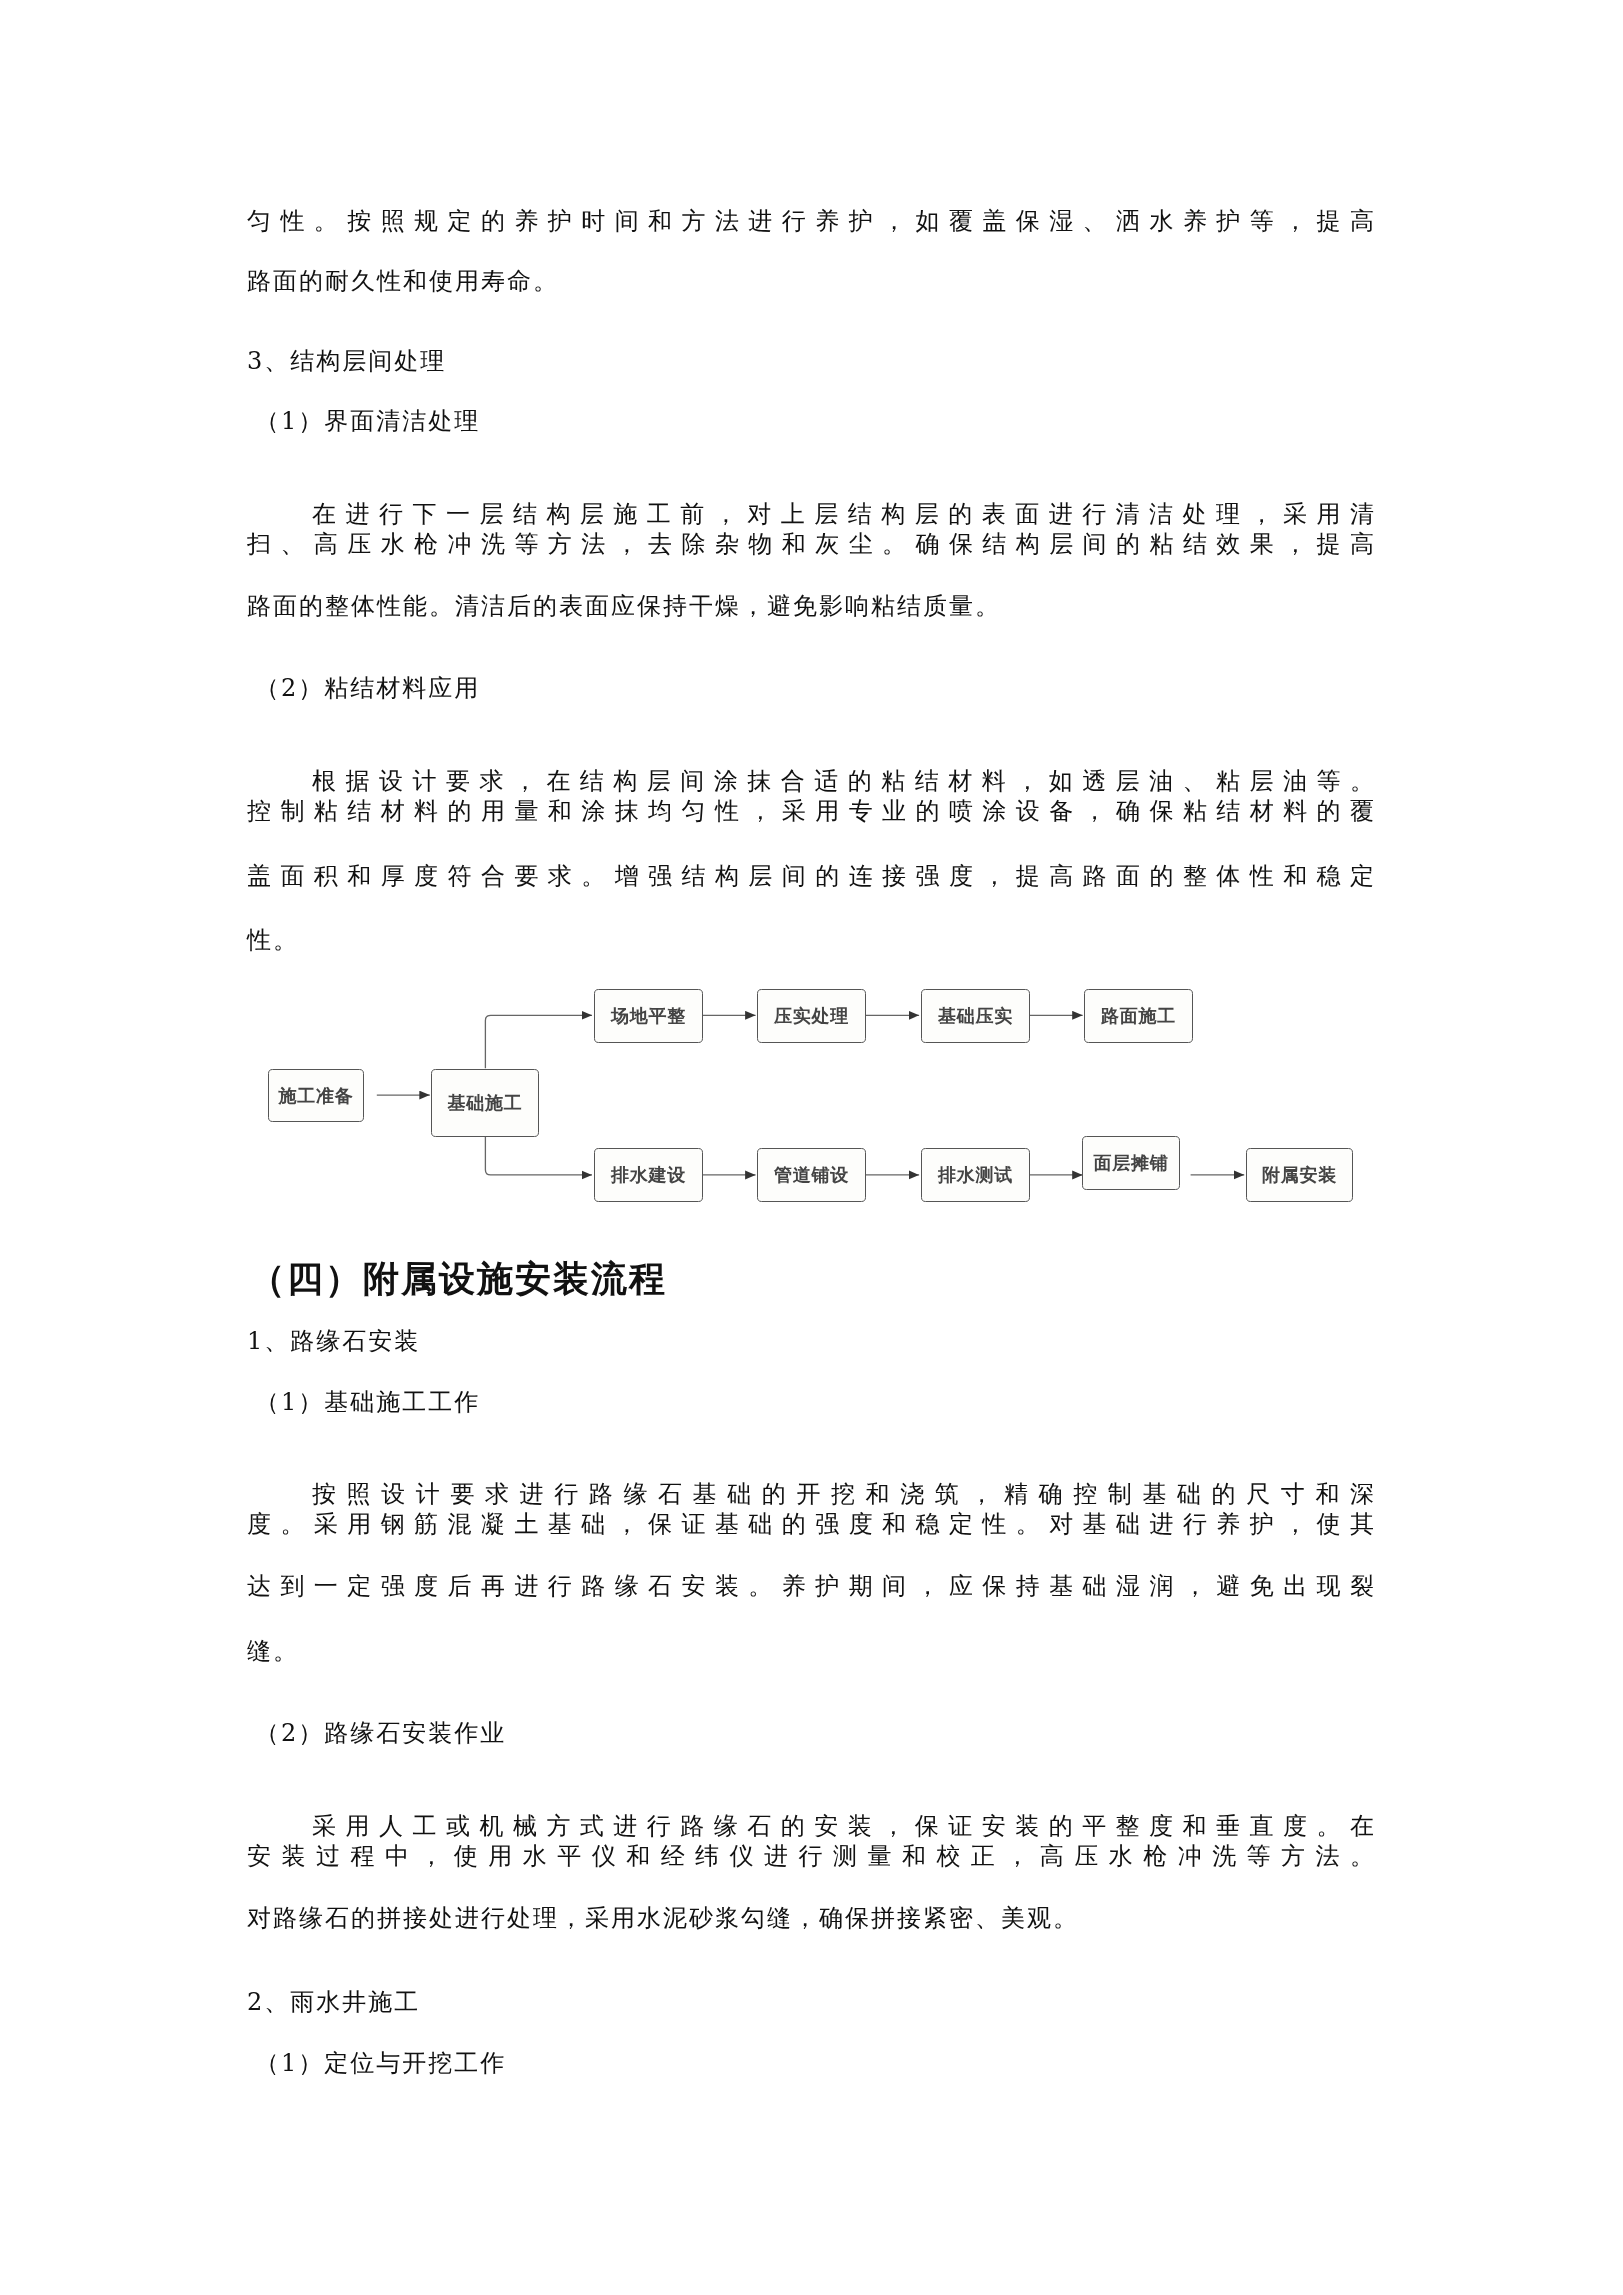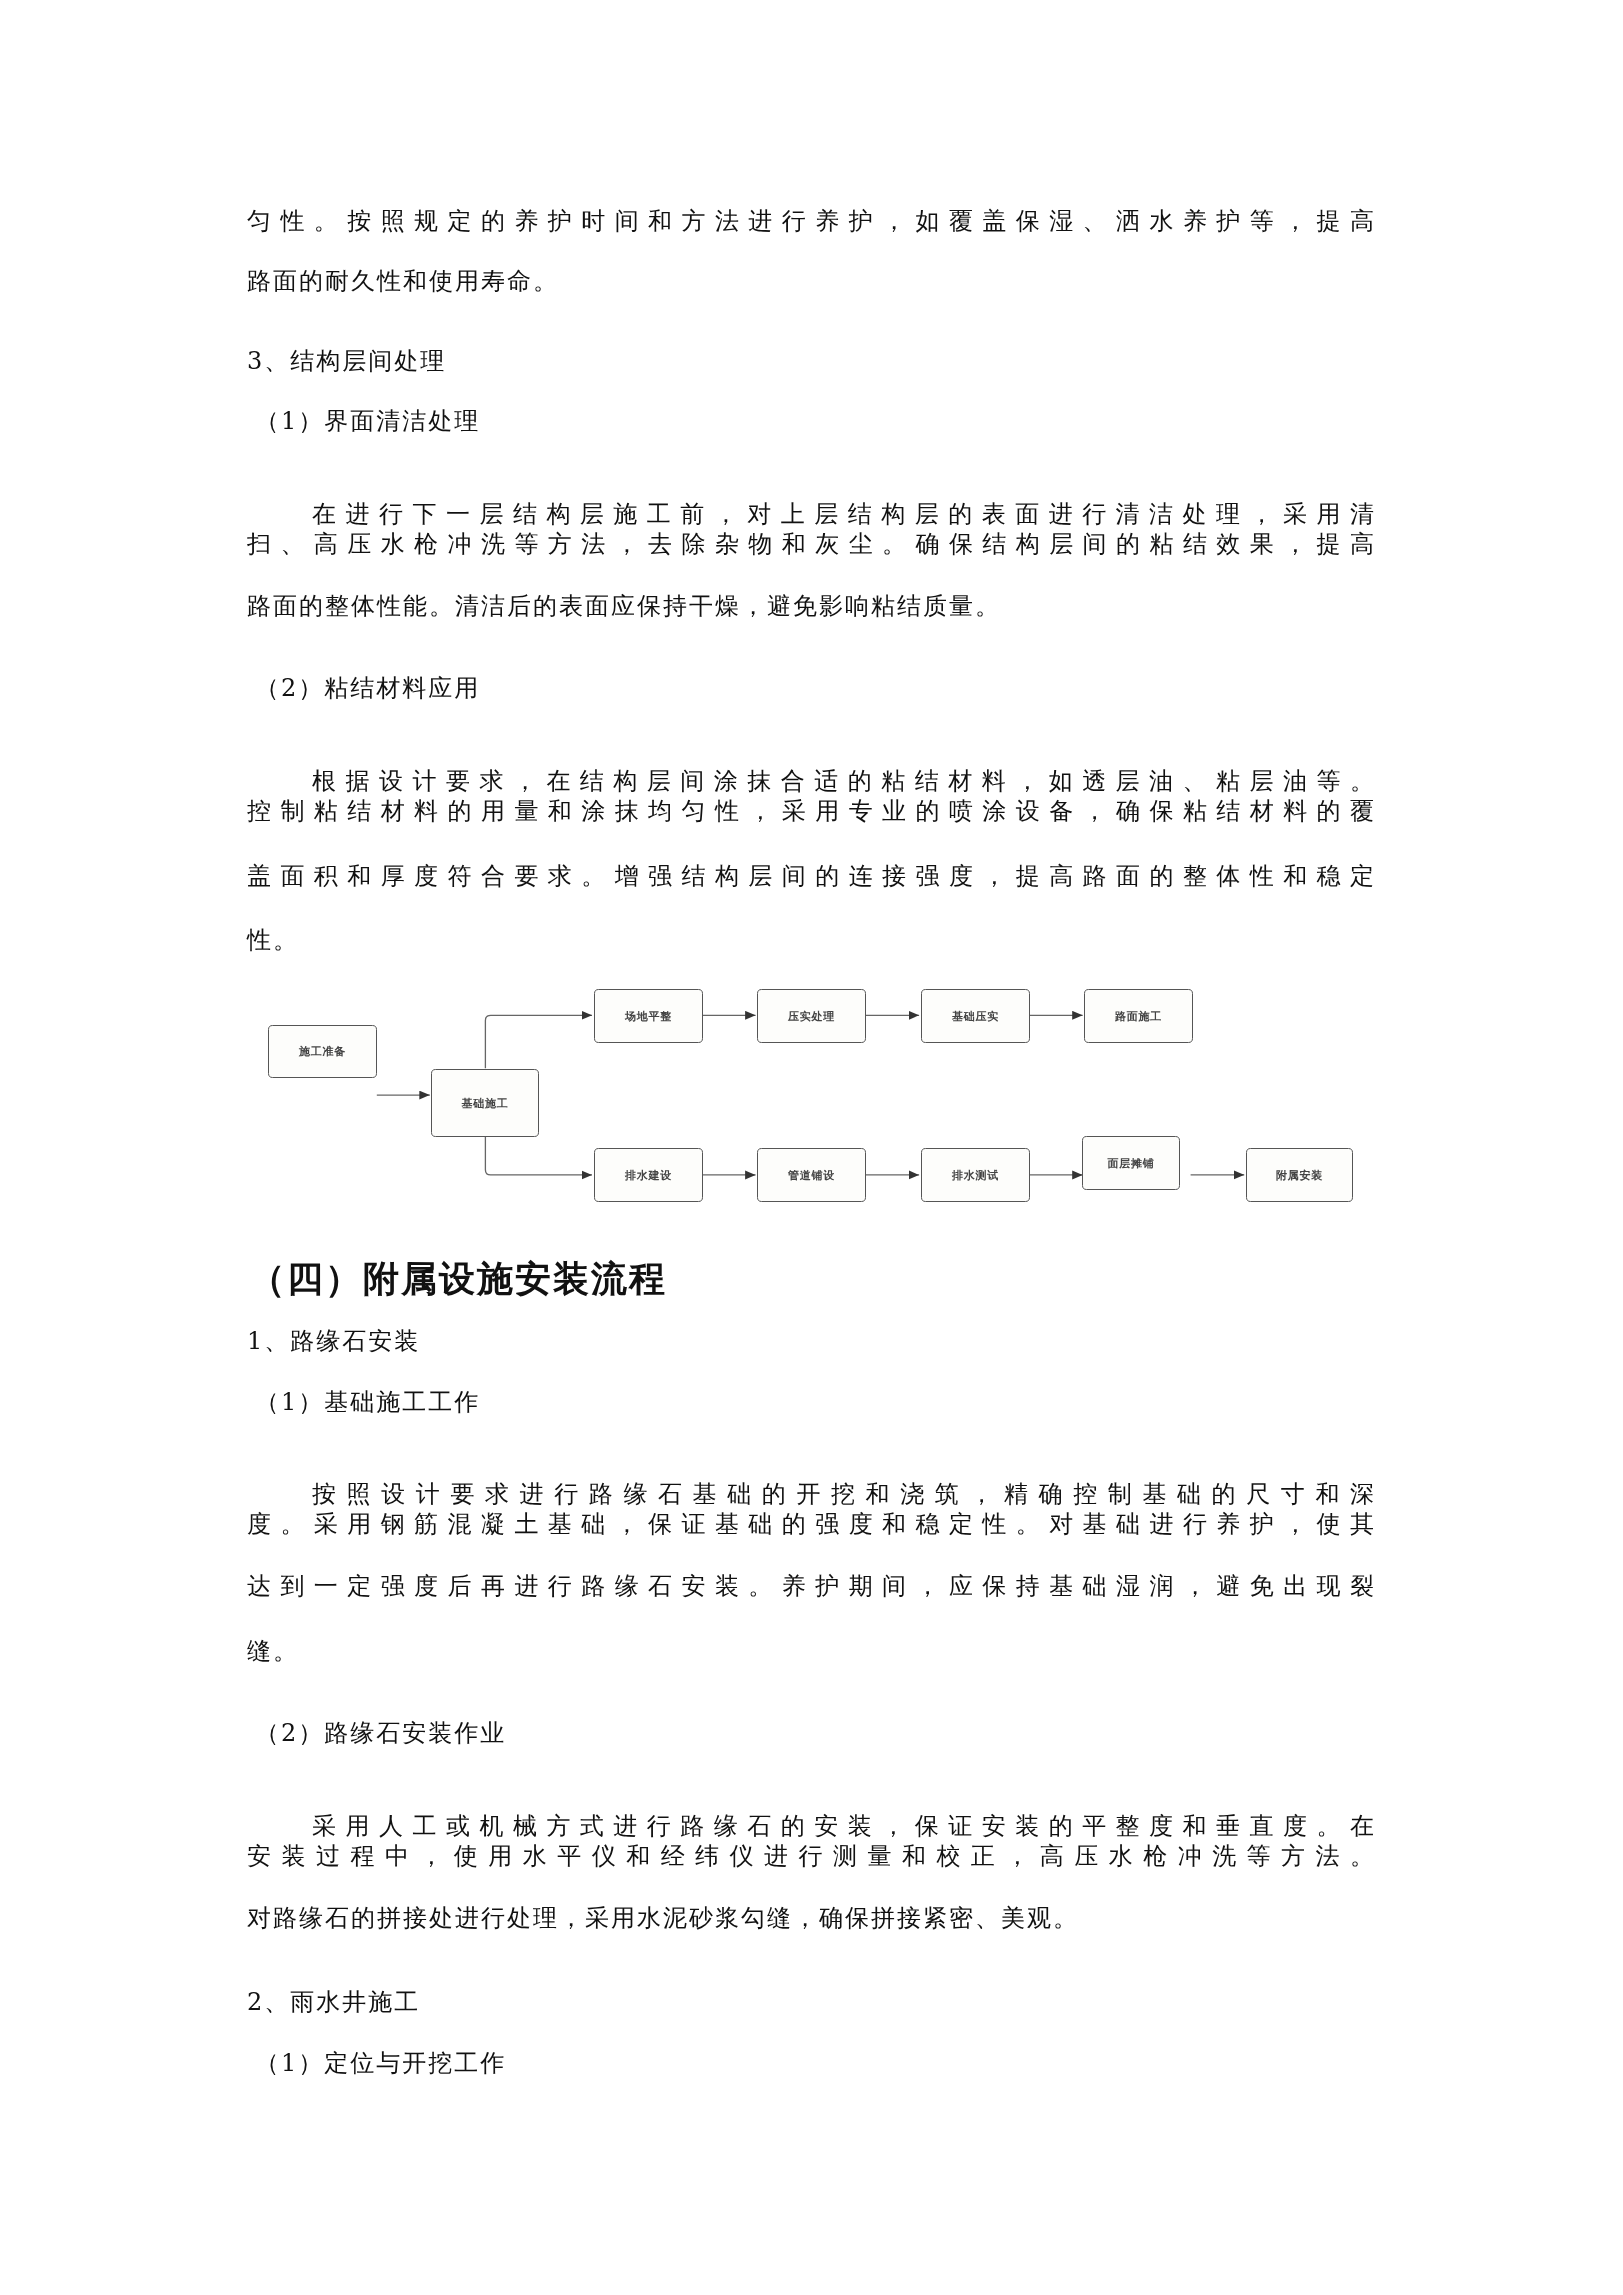--- a/index.html
+++ b/index.html
@@ -7,21 +7,21 @@
            font-family: "DejaVu Serif", "Liberation Serif", serif; color: #111; }
     .line { position: absolute; left: 247px; width: 1129px; font-size: 24px; line-height: 39px;
             white-space: nowrap; letter-spacing: 2px; }
     .line.just { text-align: justify; text-align-last: justify; white-space: normal; height: 39px; overflow: hidden; }
     .indent { padding-left: 65px; box-sizing: border-box; margin-top: 32px; }
     .sub { left: 255px; }
     .h2 { font-size: 36px; letter-spacing: 2px; left: 249px; font-weight: bold; }
     #flow { position: absolute; left: 0; top: 0; }
     .fbox { position: absolute; width: 106px; height: 51px; border: 1.6px solid #555; border-radius: 4.6px;
             background: #fdfdfb; box-sizing: border-box; display: flex; align-items: center; justify-content: center;
-            font-family: "DejaVu Sans", "Liberation Sans", sans-serif; font-size: 11px; font-weight: bold; color: #444;
+            font-family: "DejaVu Sans", "Liberation Sans", sans-serif; font-size: 18px; font-weight: bold; color: #444;
             letter-spacing: 0.7px; }
   </style>
 </head>
 <body>
 
 <div class="line just" style="top:202px">匀性。按照规定的养护时间和方法进行养护，如覆盖保湿、洒水养护等，提高</div>
 <div class="line" style="top:262px">路面的耐久性和使用寿命。</div>
 
 <div class="line" style="top:342px">3、结构层间处理</div>
 <div class="line sub" style="top:402px">（1）界面清洁处理</div>
@@ -57,21 +57,21 @@
       <line x1="1323" y1="1552" x2="1405" y2="1552" marker-end="url(#ah2)"></line>
       <line x1="1573" y1="1552" x2="1655" y2="1552" marker-end="url(#ah2)"></line>
 
       <line x1="1073" y1="1796" x2="1155" y2="1796" marker-end="url(#ah2)"></line>
       <line x1="1323" y1="1796" x2="1405" y2="1796" marker-end="url(#ah2)"></line>
       <line x1="1573" y1="1796" x2="1655" y2="1796" marker-end="url(#ah2)"></line>
       <line x1="1820" y1="1796" x2="1902" y2="1796" marker-end="url(#ah2)"></line>
     </g>
   </svg>
 
-  <div class="fbox" style="left:268px;top:1025px;width:109px;height:53px">施工准备</div>
+  <div class="fbox" style="left:268px;top:1069px;width:96px;height:53px">施工准备</div>
   <div class="fbox" style="left:431px;top:1069px;width:108px;height:68px">基础施工</div>
 
   <div class="fbox" style="left:594px;top:989px;width:109px;height:54px">场地平整</div>
   <div class="fbox" style="left:757px;top:989px;width:109px;height:54px">压实处理</div>
   <div class="fbox" style="left:921px;top:989px;width:109px;height:54px">基础压实</div>
   <div class="fbox" style="left:1084px;top:989px;width:109px;height:54px">路面施工</div>
 
   <div class="fbox" style="left:594px;top:1148px;width:109px;height:54px">排水建设</div>
   <div class="fbox" style="left:757px;top:1148px;width:109px;height:54px">管道铺设</div>
   <div class="fbox" style="left:921px;top:1148px;width:109px;height:54px">排水测试</div>

